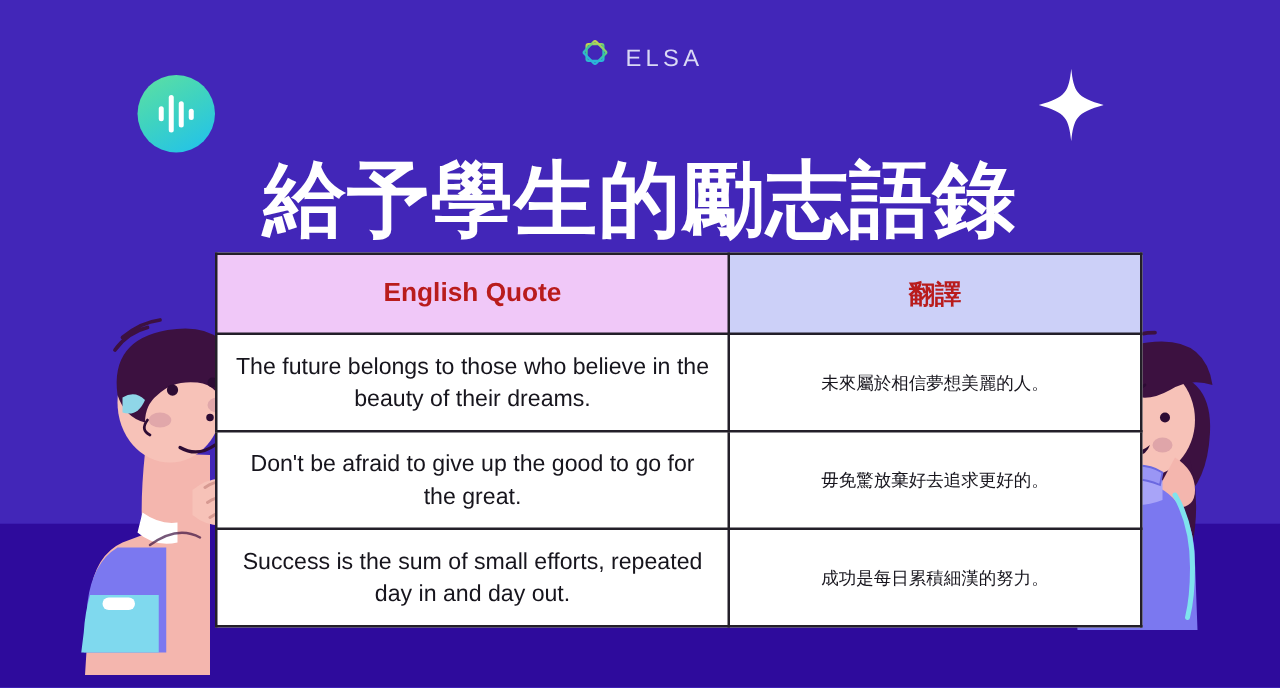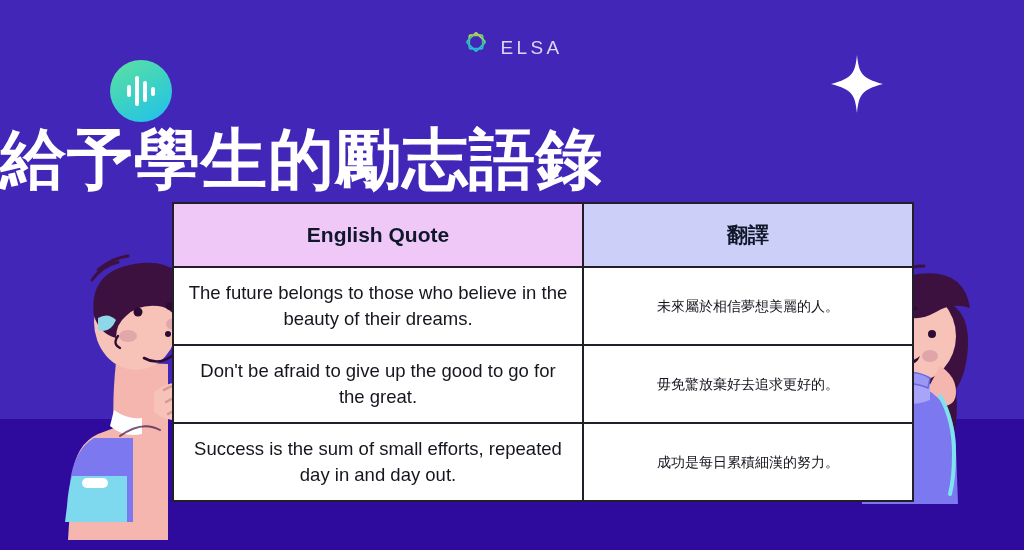--- a/index.html
+++ b/index.html
@@ -54,20 +54,21 @@
     font-weight: 400;
     line-height: 1;
     padding-top: 1px;
   }
 
   
   .title {
     position: absolute;
     left: 0; top: 79px;
     width: 1024px;
+    text-align: center;
     color: #ffffff;
     font-size: 66px;
     font-weight: 700;
     letter-spacing: 1px;
     line-height: 1.12;
     white-space: nowrap;
   }
 
   
   .mic-badge {
@@ -122,21 +123,21 @@
   .quote-table td, .quote-table th {
     border: 2.5px solid #231f29;
     text-align: center;
     vertical-align: middle;
     padding: 8px 14px;
   }
   .quote-table th {
     height: 46px;
     font-size: 21px;
     font-weight: 700;
-    color: #0f172a;
+    color: #b91c1c;
   }
   .col-en { width: 380px; }
   .col-zh { width: 300px; }
   th.head-en { background: #f0c8f8; }
   th.head-zh { background: #ccd0f8; }
 
   .quote-table td {
     height: 60px;
     background: #ffffff;
     color: #17151d;

